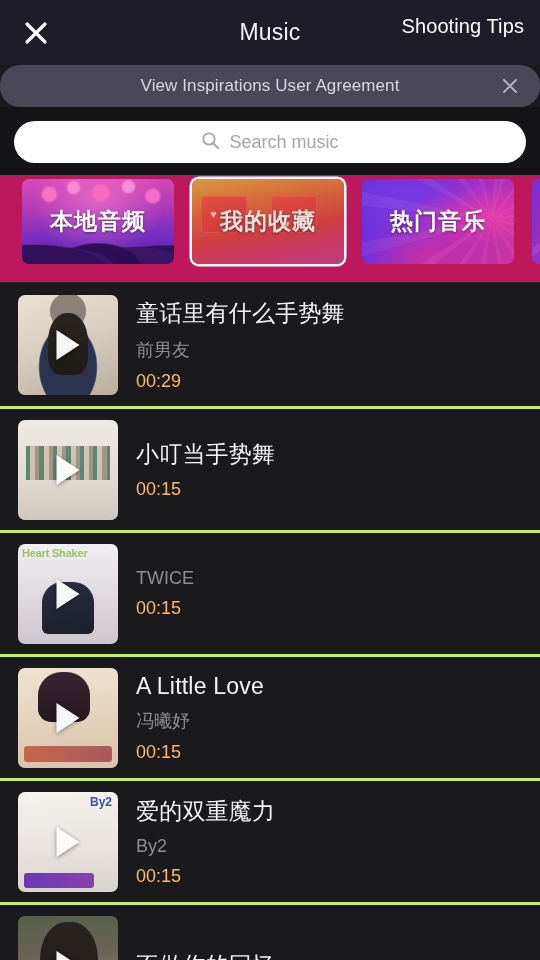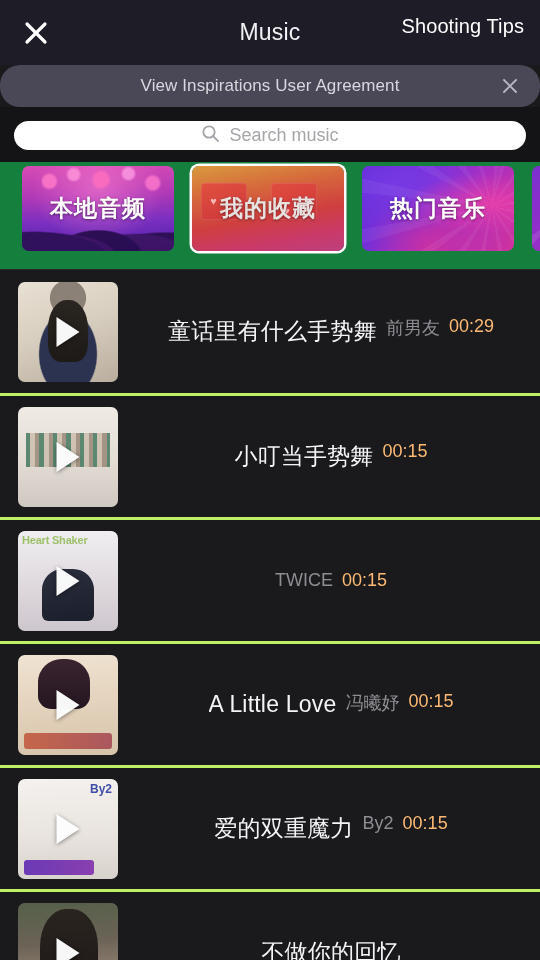--- a/index.html
+++ b/index.html
@@ -49,29 +49,29 @@
   }
   .banner-close {
     position:absolute; right:8px; top:0; bottom:0;
     width:44px; display:flex; align-items:center; justify-content:center;
     cursor:pointer;
   }
 
   
   .search-wrap { padding:14px 14px 12px 14px; background:#141416; flex:0 0 auto; }
   .search-bar {
-    height:29px; background:#ffffff; border-radius:21px;
+    height:42px; background:#ffffff; border-radius:21px;
     display:flex; align-items:center; justify-content:center; gap:9px;
     cursor:text;
   }
   .search-ph { font-size:18px; color:#a5a5aa; }
 
   
   .cats {
-    flex:0 0 auto; background:#15803d;
+    flex:0 0 auto; background:#be185d;
     padding:4px 0 18px 22px;
     display:flex; gap:18px;
     overflow:hidden;
   }
   .cat {
     flex:0 0 152px; height:85px; border-radius:7px;
     position:relative; overflow:hidden; cursor:pointer;
     display:flex; align-items:center; justify-content:center;
   }
   .cat-label {
@@ -161,21 +161,21 @@
   }
   .thumb .art { position:absolute; inset:0; }
   .play-tri {
     position:absolute; left:50%; top:50%; transform:translate(-50%,-50%);
     width:0; height:0;
     border-left:23px solid rgba(255,255,255,.97);
     border-top:15px solid transparent;
     border-bottom:15px solid transparent;
     filter:drop-shadow(0 1px 2px rgba(0,0,0,.45));
   }
-  .meta { flex:1 1 auto; min-width:0; display:flex; flex-direction:row; justify-content:center; gap:9px; }
+  .meta { flex:1 1 auto; min-width:0; display:flex; flex-direction:column; justify-content:center; gap:9px; }
   .s-title { font-size:23px; color:#f4f4f6; letter-spacing:.2px; white-space:nowrap; overflow:hidden; text-overflow:ellipsis; }
   .s-artist { font-size:18px; color:#8d8d93; }
   .s-dur { font-size:18px; color:#fdba74; }
 
   
   .art-a { background:
       radial-gradient(circle at 50% 16%, #8c8176 0 18%, transparent 19%),
       radial-gradient(ellipse at 50% 72%, #2b3350 0 40%, transparent 42%),
       linear-gradient(160deg,#e8e0d4 0%, #d9cfc0 45%, #b9ae9e 100%); }
   .art-a::after { content:""; position:absolute; left:30%; top:18%; width:40%; height:62%;

